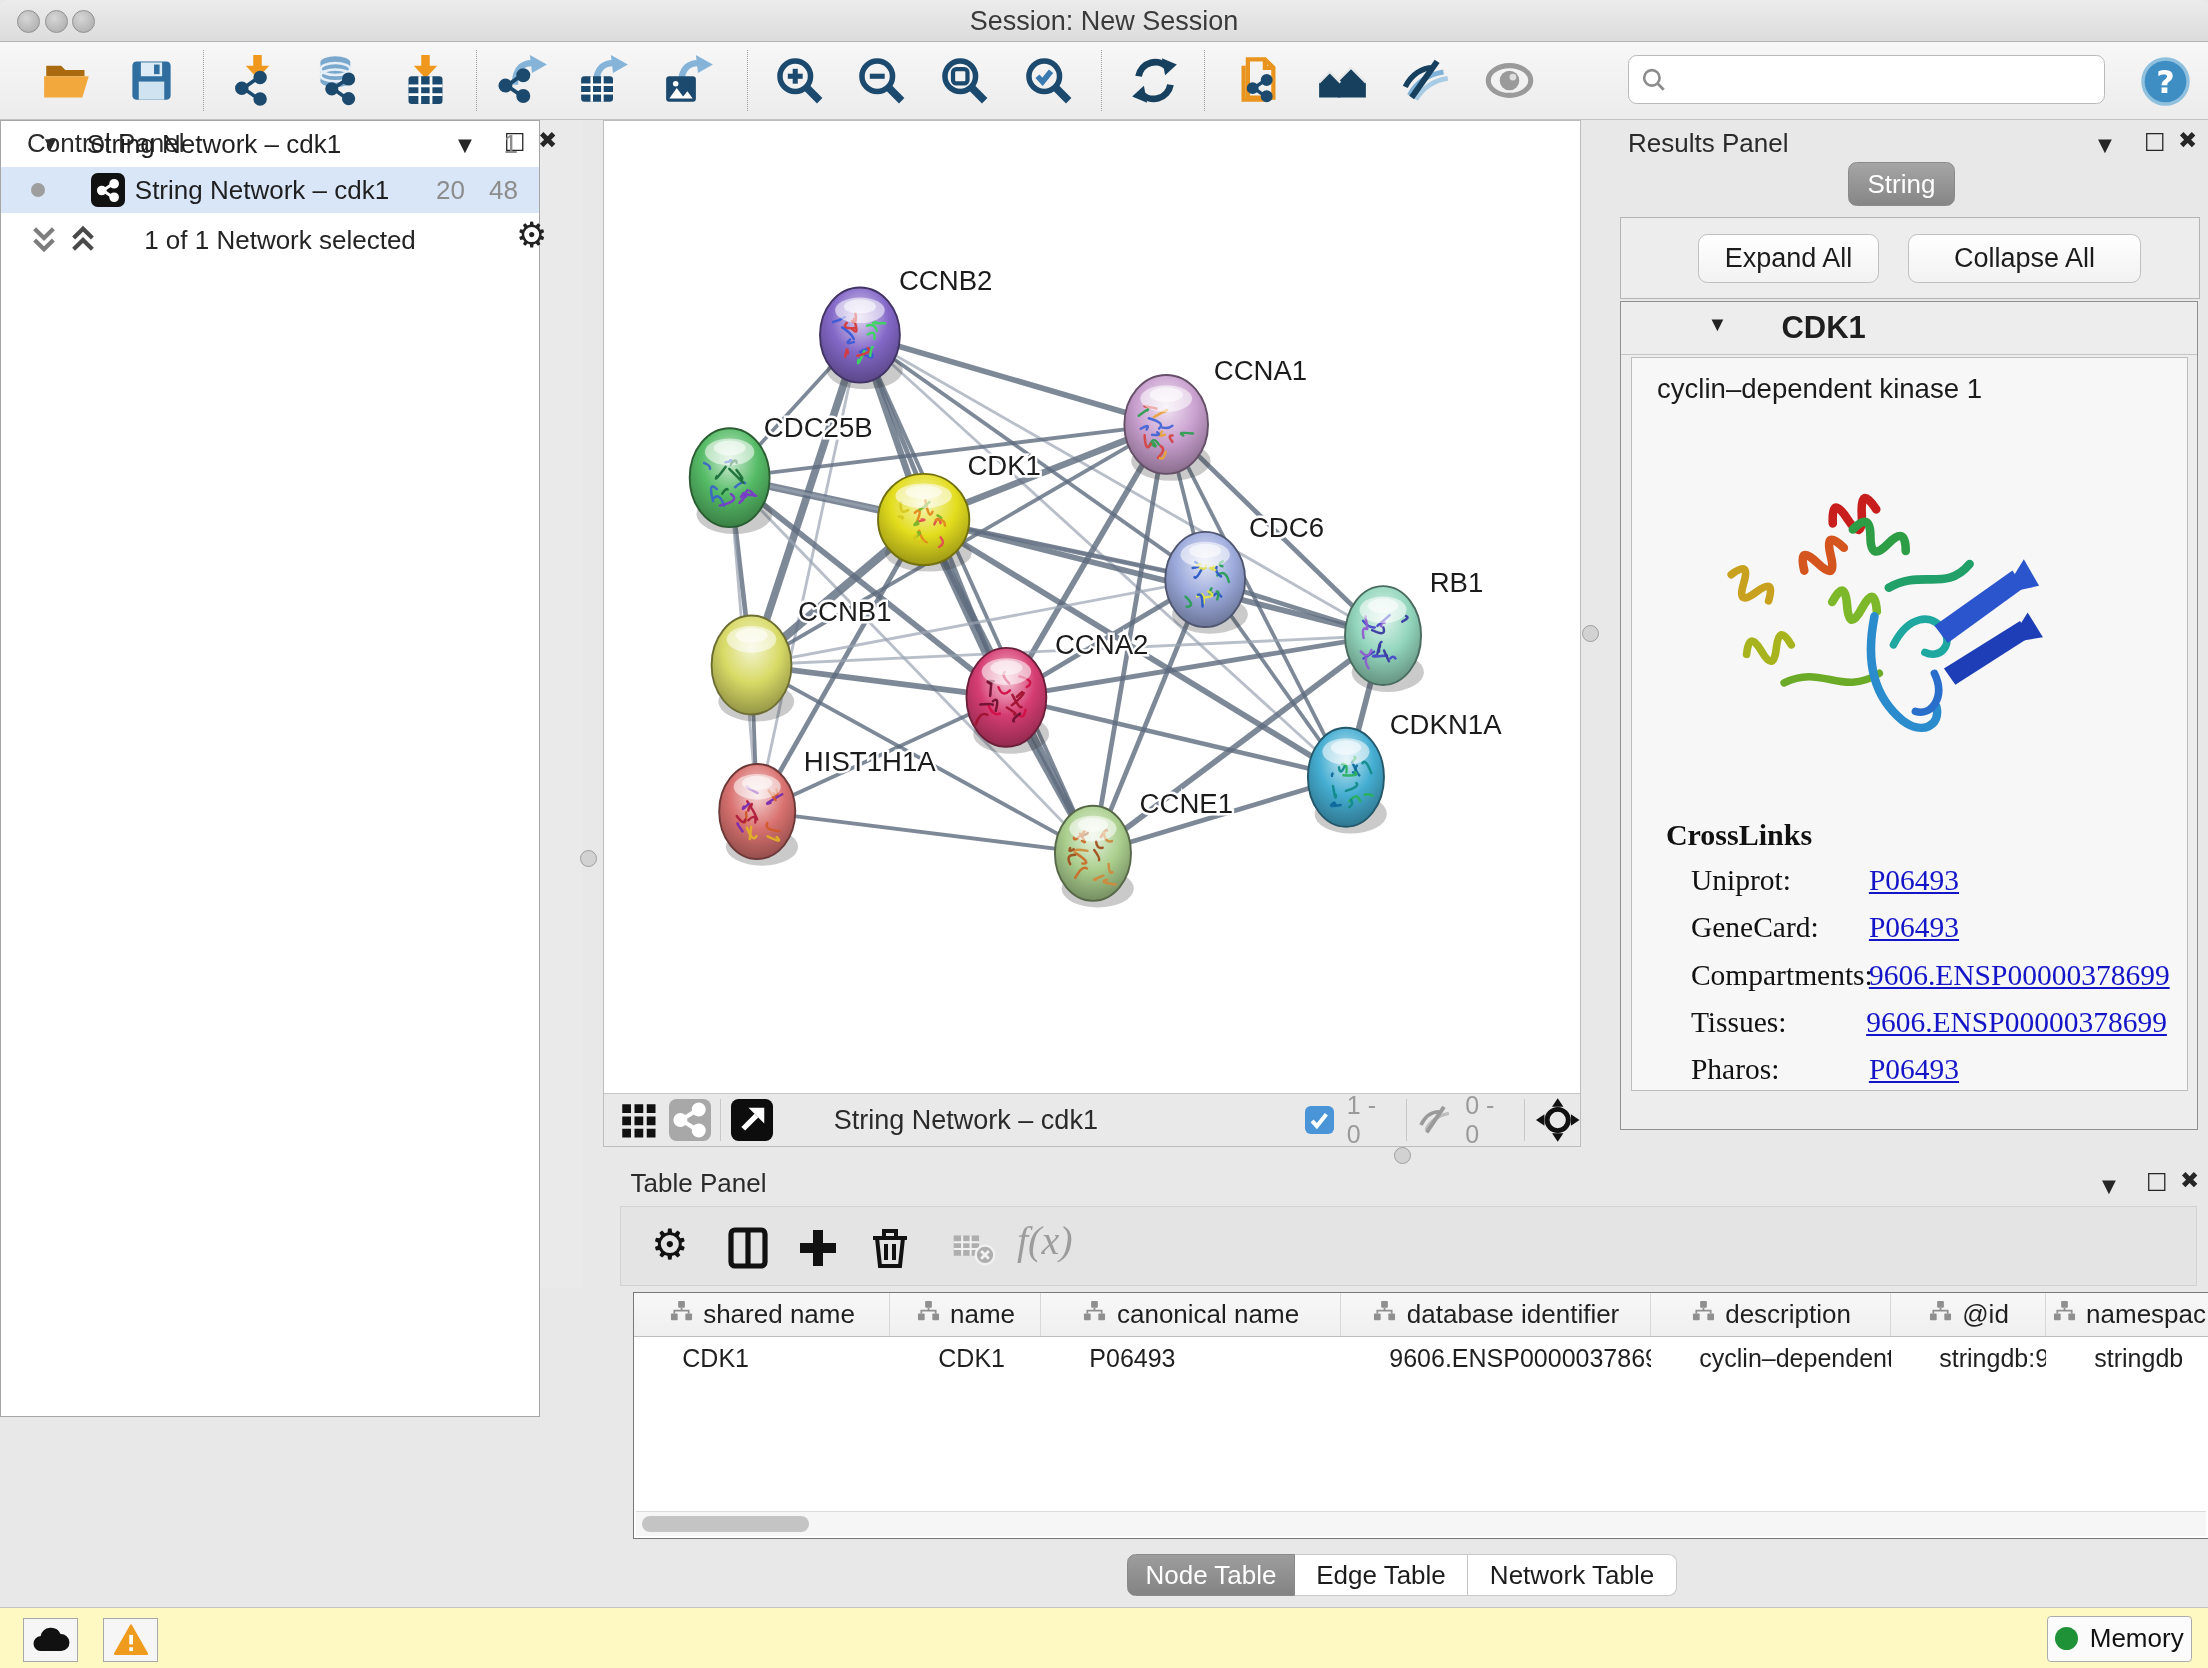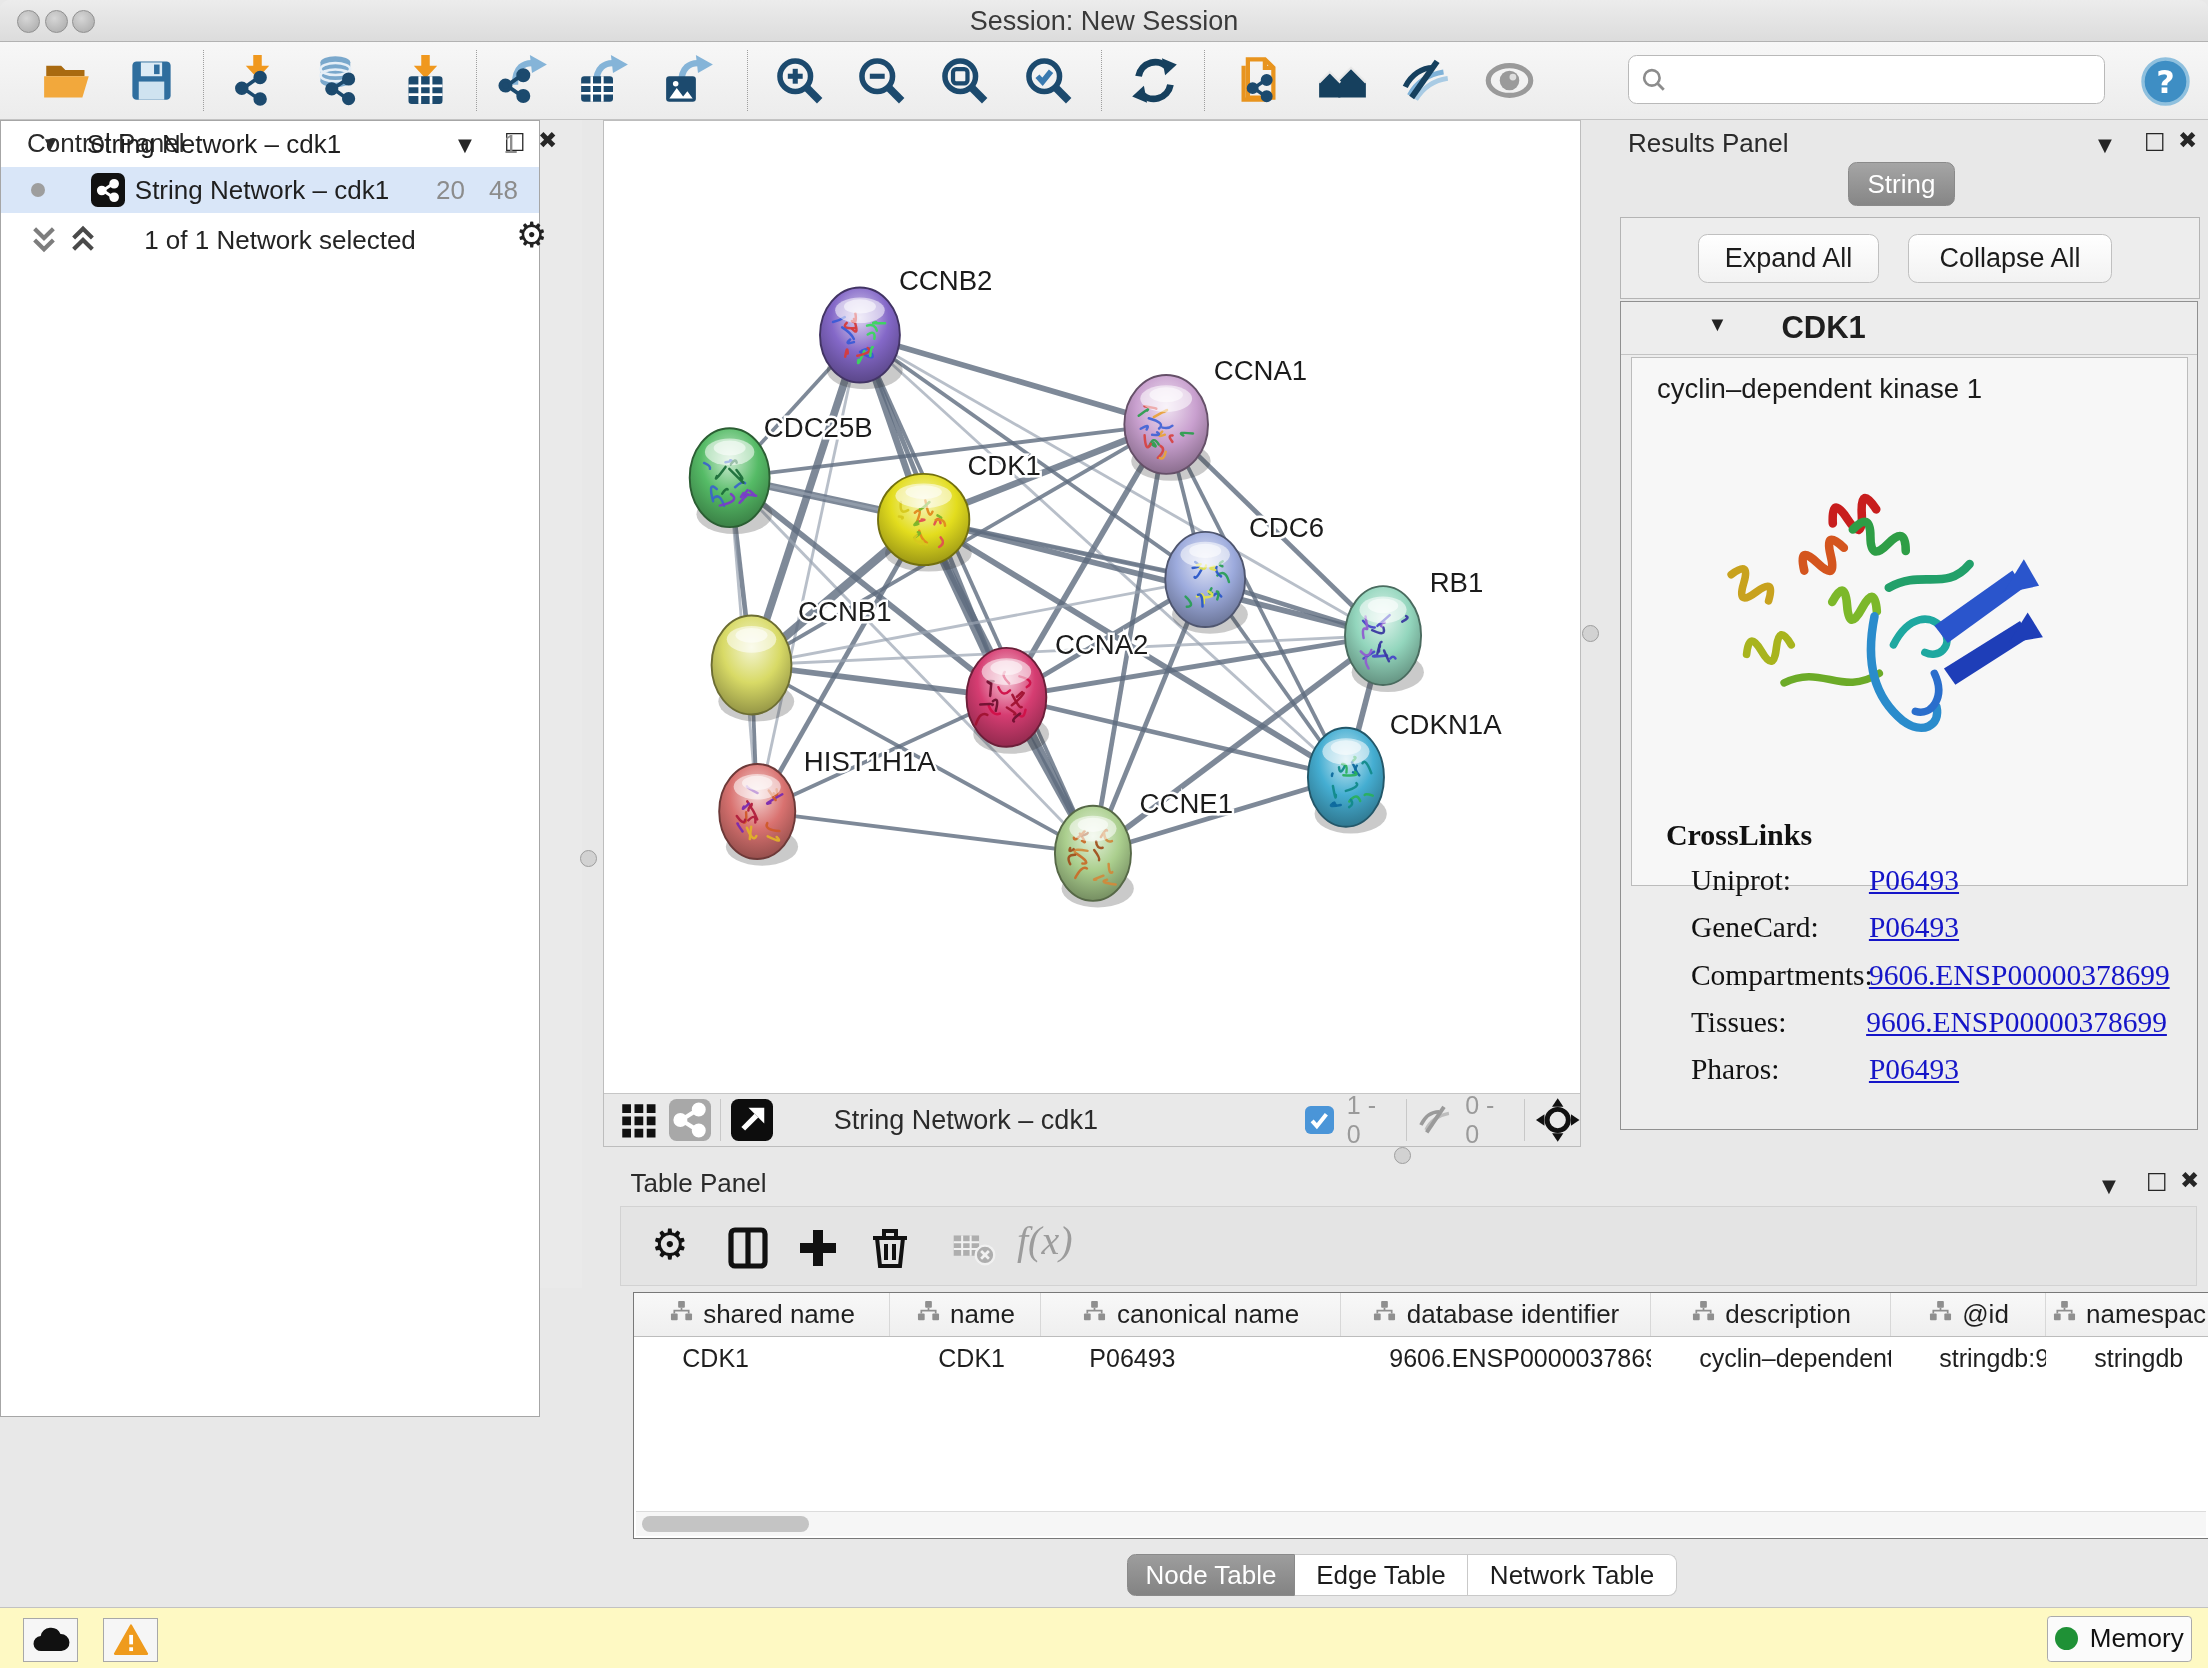--- a/index.html
+++ b/index.html
@@ -755,28 +755,28 @@
     <div class="abs ptitle" style="left:19px;top:7.6px">Results Panel</div>
     <div class="abs pctl" style="left:489px;top:13.3px;font-size:18px">▼</div>
     <div class="abs pctl" style="left:535px;top:8.6px">□</div>
     <div class="abs pctl" style="left:569px;top:8.6px">✖</div>
 
     <div class="rbox" style="left:11.4px;top:97px;width:580px;height:82px"></div>
     <div class="abs" style="left:239px;top:42px;width:107px;height:44px;background:linear-gradient(#a5a5a5,#868686);
          border:1px solid #8a8a8a;border-radius:8.6px;color:#fff;font-size:26px;display:flex;align-items:center;
          justify-content:center;z-index:2">String</div>
     <div class="btn" style="left:89px;top:114px;width:181px;height:49px">Expand All</div>
-    <div class="btn" style="left:299px;top:114px;width:204px;height:49px">Collapse All</div>
+    <div class="btn" style="left:299px;top:114px;width:233px;height:49px">Collapse All</div>
 
     <div class="rbox" style="left:11.4px;top:181px;width:578px;height:829px;border-color:#909090">
       <div style="position:relative;height:53px;border-bottom:1px solid #c4c4c4">
         <span class="abs" style="left:86px;top:11.4px;font-size:20px;color:#222">▼</span>
         <span class="abs" style="left:160px;top:7.6px;font-size:31px;font-weight:bold">CDK1</span>
       </div>
-      <div style="position:absolute;left:9.5px;top:55px;width:557px;height:529px;background:#f7f7f7;border:1px solid #bcbcbc">
+      <div style="position:absolute;left:9.5px;top:55px;width:557px;height:734px;background:#f7f7f7;border:1px solid #bcbcbc">
         <div style="padding:15px 0 0 25px;font-size:27.6px;color:#1b1b1b">cyclin–dependent kinase 1</div>
         <svg width="371" height="333" viewBox="0 0 390 350" style="position:absolute;left:57px;top:68px">
           <g fill="none" stroke-linecap="round">
             <path d="M150 95 Q158 65 166 95 Q174 125 182 95 Q190 65 198 95" stroke="#c81e1e" stroke-width="9" transform="rotate(-18 174 95)"></path>
             <path d="M118 140 Q126 112 134 140 Q142 168 150 140 Q158 112 166 140" stroke="#d4551e" stroke-width="9" transform="rotate(-30 142 140)"></path>
             <path d="M40 170 Q48 145 56 170 Q64 195 72 170 Q80 145 88 170" stroke="#c8a21e" stroke-width="8" transform="rotate(35 64 170)"></path>
             <path d="M60 235 Q68 210 76 235 Q84 260 92 235 Q100 210 108 235" stroke="#a8b41e" stroke-width="8" transform="rotate(-12 84 235)"></path>
             <path d="M100 270 C140 250 160 285 200 260" stroke="#6cab28" stroke-width="8"></path>
             <path d="M150 190 Q158 162 166 190 Q174 218 182 190 Q190 162 198 190" stroke="#7cb82a" stroke-width="9" transform="rotate(12 174 190)"></path>
             <path d="M170 120 Q180 95 190 120 Q200 145 210 120 Q220 95 230 120" stroke="#2e9e46" stroke-width="9" transform="rotate(22 200 120)"></path>

